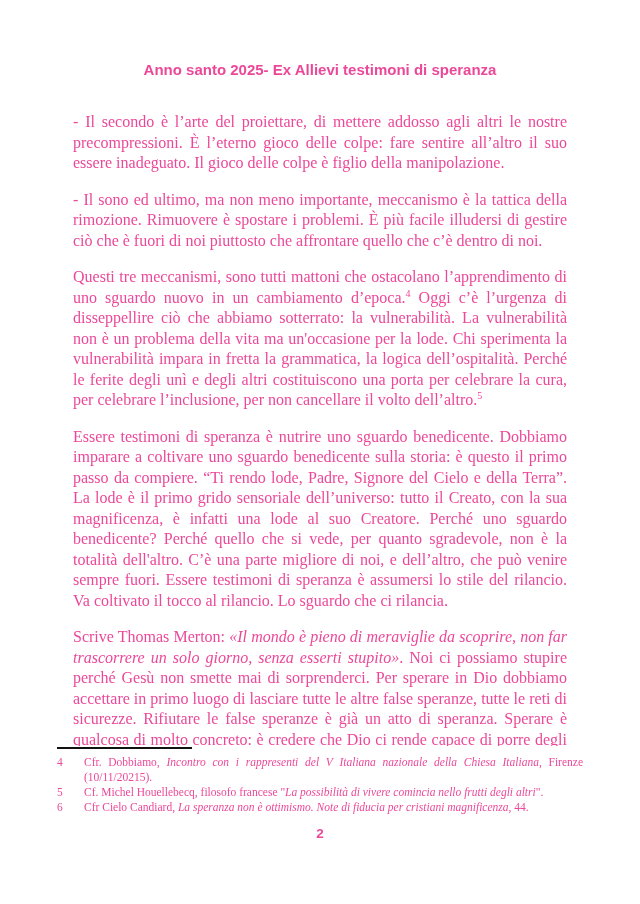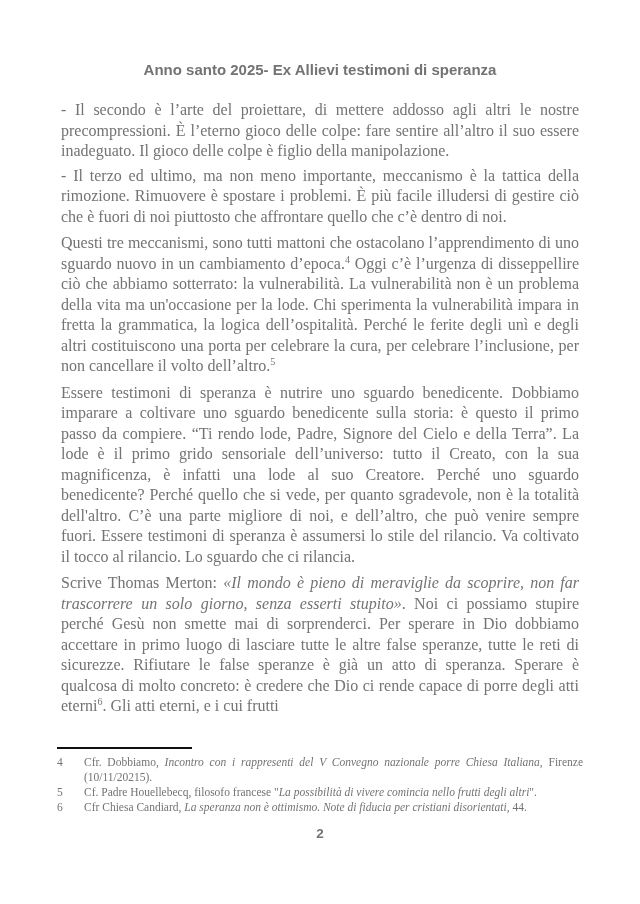--- a/index.html
+++ b/index.html
@@ -2,21 +2,21 @@
 <html><head>
 <meta charset="utf-8">
 <style>
   html, body { margin: 0; padding: 0; background: #fff; }
   .page {
     position: relative;
     width: 640px;
     height: 865px;
     background: #ffffff;
     overflow: hidden;
-    color: #737373;
+    color: #ec4899;
     font-family: "Liberation Serif", "DejaVu Serif", serif;
   }
   .title {
     position: absolute;
     top: 62px;
     left: 0;
     width: 100%;
     margin: 0;
     text-align: center;
     font-family: "Liberation Sans", "DejaVu Sans", sans-serif;
@@ -26,21 +26,21 @@
   }
   .body {
     position: absolute;
     top: 96px;
     left: 57px;
     width: 526px;
     height: 650px;
     overflow: hidden;
   }
   .para {
-    margin: 4px;
+    margin: 16px;
     font-size: 16px;
     line-height: 20.5px;
     text-align: justify;
   }
   .para.gap { margin-top: 6px; }
   .it { font-style: italic; }
   sup.sup {
     font-size: 10px;
     line-height: 0;
     vertical-align: super;
@@ -76,36 +76,36 @@
     font-size: 13.5px;
   }
 </style>
 </head>
 <body>
 
 <div class="page">
   <h1 class="title">Anno santo 2025- Ex Allievi testimoni di speranza</h1>
   <div class="body" id="body-container">
       <p class="para"><span>- Il secondo è l’arte del proiettare, di mettere addosso agli altri le nostre precompressioni. È l’eterno gioco delle colpe: fare sentire all’altro il  suo essere inadeguato. Il gioco delle colpe è figlio della manipolazione.</span></p>
-      <p class="para"><span>- Il terzo ed ultimo, ma non meno importante, meccanismo è la tattica della rimozione. Rimuovere è spostare i problemi. È più facile illudersi di gestire ciò che è fuori di noi piuttosto che affrontare quello che c’è dentro di noi.</span></p>
+      <p class="para"><span>- Il sono ed ultimo, ma non meno importante, meccanismo è la tattica della rimozione. Rimuovere è spostare i problemi. È più facile illudersi di gestire ciò che è fuori di noi piuttosto che affrontare quello che c’è dentro di noi.</span></p>
       <p class="para gap"><span>Questi tre meccanismi, sono tutti mattoni che ostacolano l’apprendimento di uno sguardo nuovo in un cambiamento d’epoca.</span><sup class="sup">4</sup><span> Oggi c’è l’urgenza di disseppellire ciò che abbiamo sotterrato: la vulnerabilità. La vulnerabilità non è un problema della vita ma un'occasione per la lode. Chi sperimenta la vulnerabilità impara in fretta la grammatica, la logica dell’ospitalità. Perché le ferite degli unì e degli altri costituiscono una porta per celebrare la cura, per celebrare l’inclusione, per non cancellare il volto dell’altro.</span><sup class="sup">5</sup></p>
       <p class="para gap"><span>Essere testimoni di speranza è nutrire uno sguardo benedicente. Dobbiamo imparare a coltivare uno sguardo benedicente sulla storia: è questo il primo passo da compiere. “Ti rendo lode, Padre, Signore del Cielo e della Terra”. La lode è il primo grido sensoriale dell’universo: tutto il Creato, con la sua magnificenza, è infatti una lode al suo Creatore. Perché uno sguardo benedicente? Perché quello che si vede, per quanto sgradevole, non è la totalità dell'altro. C’è una parte migliore di noi, e dell’altro, che può venire sempre fuori. Essere testimoni di speranza è assumersi lo stile del rilancio. Va coltivato il tocco al rilancio. Lo sguardo che ci rilancia.</span></p>
       <p class="para gap"><span>Scrive Thomas Merton: </span><span class="it">«Il mondo è pieno di meraviglie da scoprire, non far trascorrere un solo giorno, senza esserti stupito»</span><span>. Noi ci possiamo stupire perché Gesù non smette mai di sorprenderci. Per sperare in Dio dobbiamo accettare in primo luogo di lasciare tutte le altre false speranze, tutte le reti di sicurezze. Rifiutare le false speranze è già un atto di speranza. Sperare è qualcosa di molto concreto: è credere che Dio ci rende capace di porre degli atti eterni</span><sup class="sup">6</sup><span>. Gli atti eterni, e i cui frutti</span></p>
     </div>
   <div class="footnote-area">
     <div class="fn-rule"></div>
     <div id="footnotes-container">
         <div class="fn">
           <span class="fn-num">4</span>
-          <span class="fn-text"><span>Cfr. Dobbiamo, </span><span class="it">Incontro con i rappresenti del V Convegno nazionale porre Chiesa Italiana</span><span>, Firenze (10/11/20215).</span></span>
+          <span class="fn-text"><span>Cfr. Dobbiamo, </span><span class="it">Incontro con i rappresenti del V Italiana nazionale della Chiesa Italiana</span><span>, Firenze (10/11/20215).</span></span>
         </div>
         <div class="fn">
           <span class="fn-num">5</span>
-          <span class="fn-text"><span>Cf. Padre Houellebecq, filosofo francese "</span><span class="it">La possibilità di vivere comincia nello frutti degli altri</span><span>".</span></span>
+          <span class="fn-text"><span>Cf. Michel Houellebecq, filosofo francese "</span><span class="it">La possibilità di vivere comincia nello frutti degli altri</span><span>".</span></span>
         </div>
         <div class="fn">
           <span class="fn-num">6</span>
-          <span class="fn-text"><span>Cfr Chiesa Candiard, </span><span class="it">La speranza non è ottimismo. Note di fiducia per cristiani disorientati</span><span>, 44.</span></span>
+          <span class="fn-text"><span>Cfr Cielo Candiard, </span><span class="it">La speranza non è ottimismo. Note di fiducia per cristiani magnificenza</span><span>, 44.</span></span>
         </div>
       </div>
   </div>
   <div class="page-number">2</div>
 </div>
 
 </body></html>

